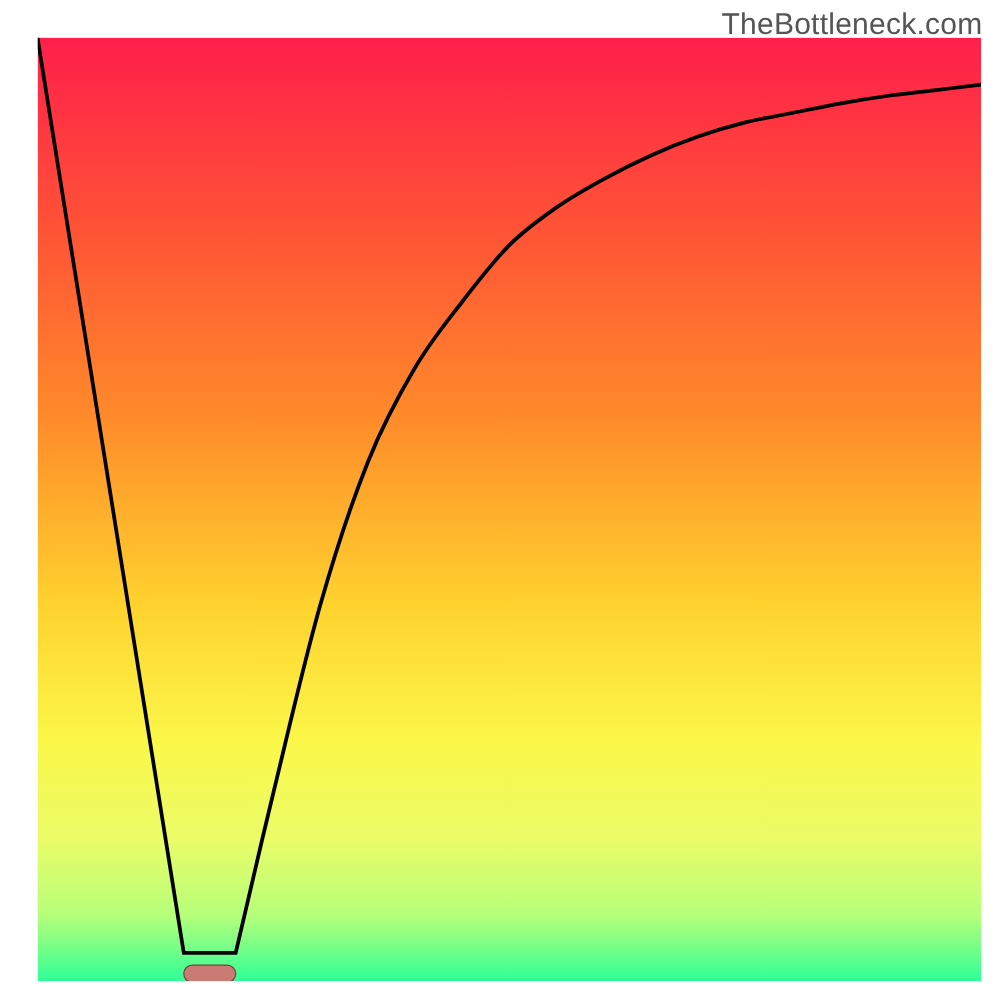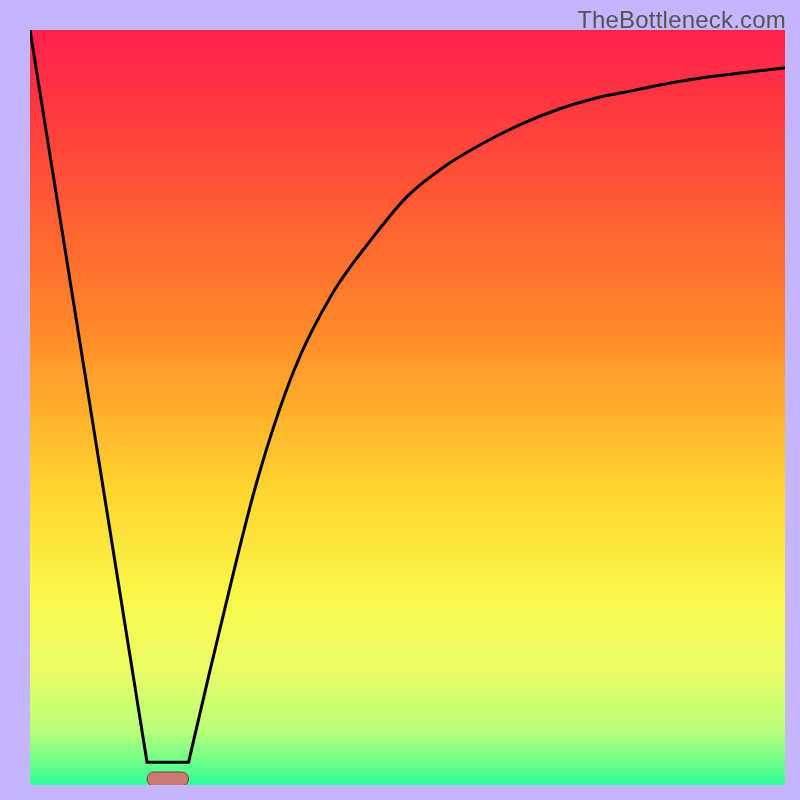--- a/index.html
+++ b/index.html
@@ -8,21 +8,21 @@
     width: 800px;
     height: 800px;
     overflow: hidden;
     background: #000;
     font-family: Arial, Helvetica, sans-serif;
   }
   .frame {
     position: absolute;
     left: 0; top: 0;
     width: 800px; height: 800px;
-    background: #c4b5fd;
+    background: #ffffff;
   }
   .plot {
     position: absolute;
     left: 30px;
     top: 30px;
     width: 755px;
     height: 755px;
     overflow: hidden;
   }
   .watermark {

